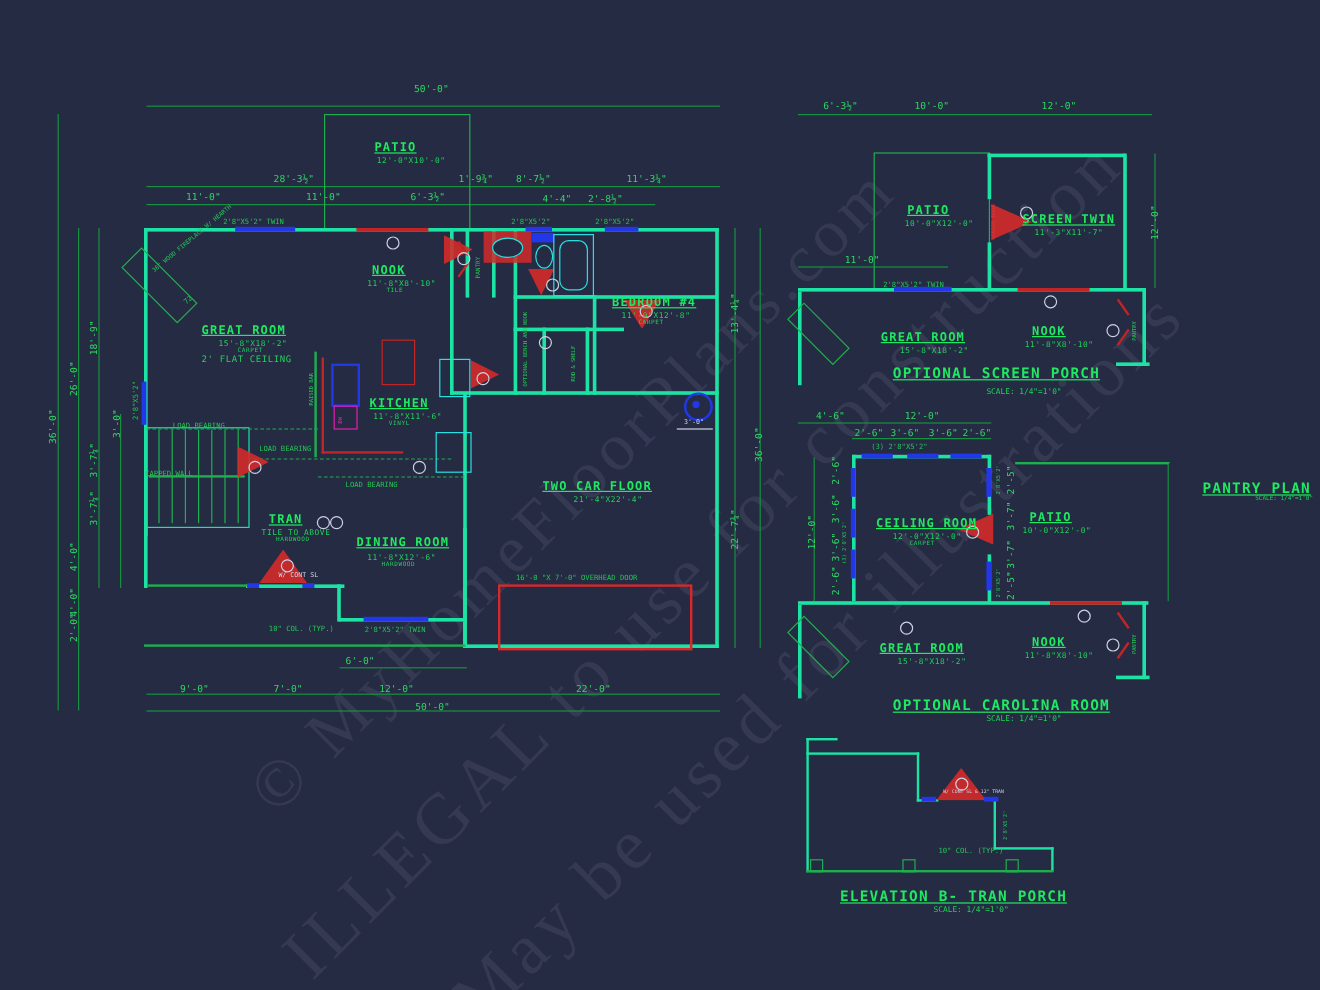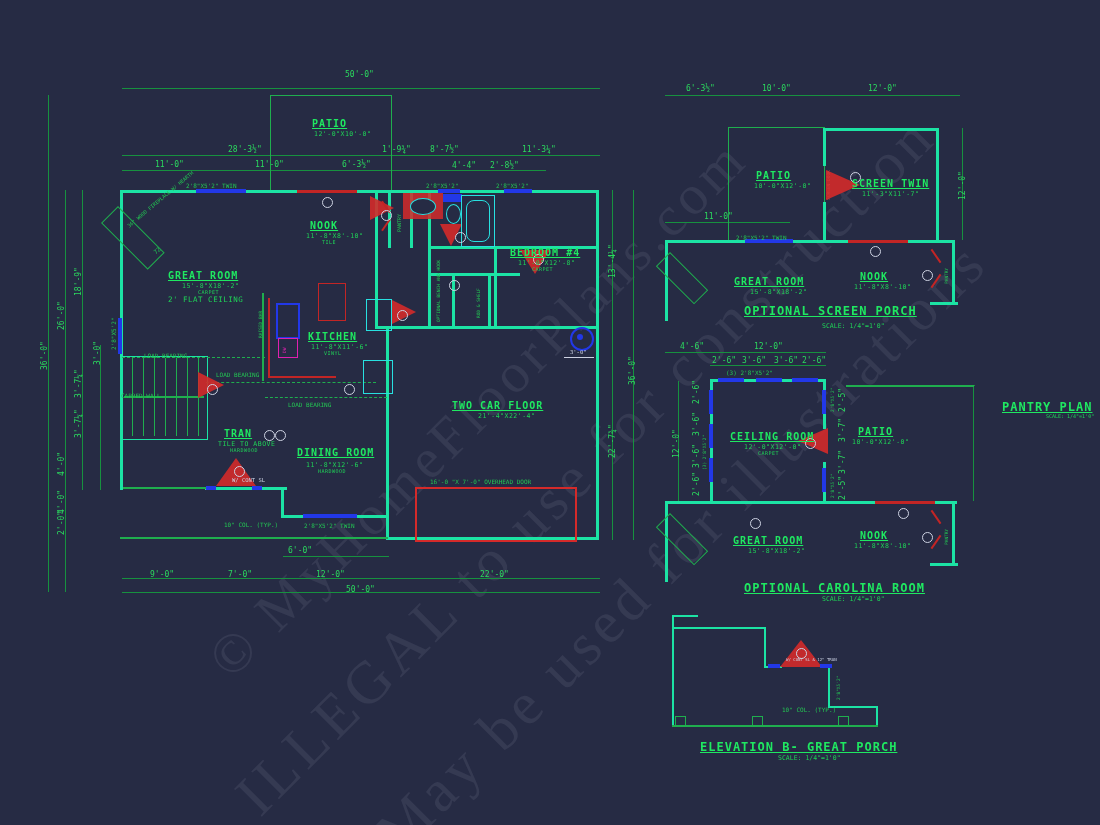--- a/index.html
+++ b/index.html
@@ -336,19 +336,19 @@
   <div class="gln" style="left:828px;top:706px;width:50px;height:2px;background:#1ce3a4;"></div>
   <div class="gln" style="left:876px;top:706px;width:2px;height:20px;background:#1ce3a4;"></div>
   <div class="gln" style="left:672px;top:725px;width:206px;height:2px;"></div>
   <div class="box" style="left:675px;top:716px;width:9px;height:9px;"></div>
   <div class="box" style="left:752px;top:716px;width:9px;height:9px;"></div>
   <div class="box" style="left:838px;top:716px;width:9px;height:9px;"></div>
   <div class="tag" style="left:796px;top:648px;"></div>
   <div class="wh" style="left:786px;top:657px;font-size:4px;">W/ CONT SL &amp; 12" TRAN</div>
   <div class="sm v" style="left:836px;top:700px;font-size:4.5px;">2'8"X5'2"</div>
   <div class="sm" style="left:782px;top:706px;">10" COL. (TYP.)</div>
-  <div class="ttl" style="left:700px;top:740px;">ELEVATION B- GREAT PORCH</div>
+  <div class="ttl" style="left:700px;top:740px;">ELEVATION B- TRAN PORCH</div>
   <div class="scl" style="left:778px;top:754px;">SCALE: 1/4"=1'0"</div>
 
   <div class="ttl" style="left:1002px;top:400px;">PANTRY PLAN</div>
   <div class="scl" style="left:1046px;top:413px;font-size:5px;">SCALE: 1/4"=1'0"</div>
 
 </div>
 
 </body></html>

